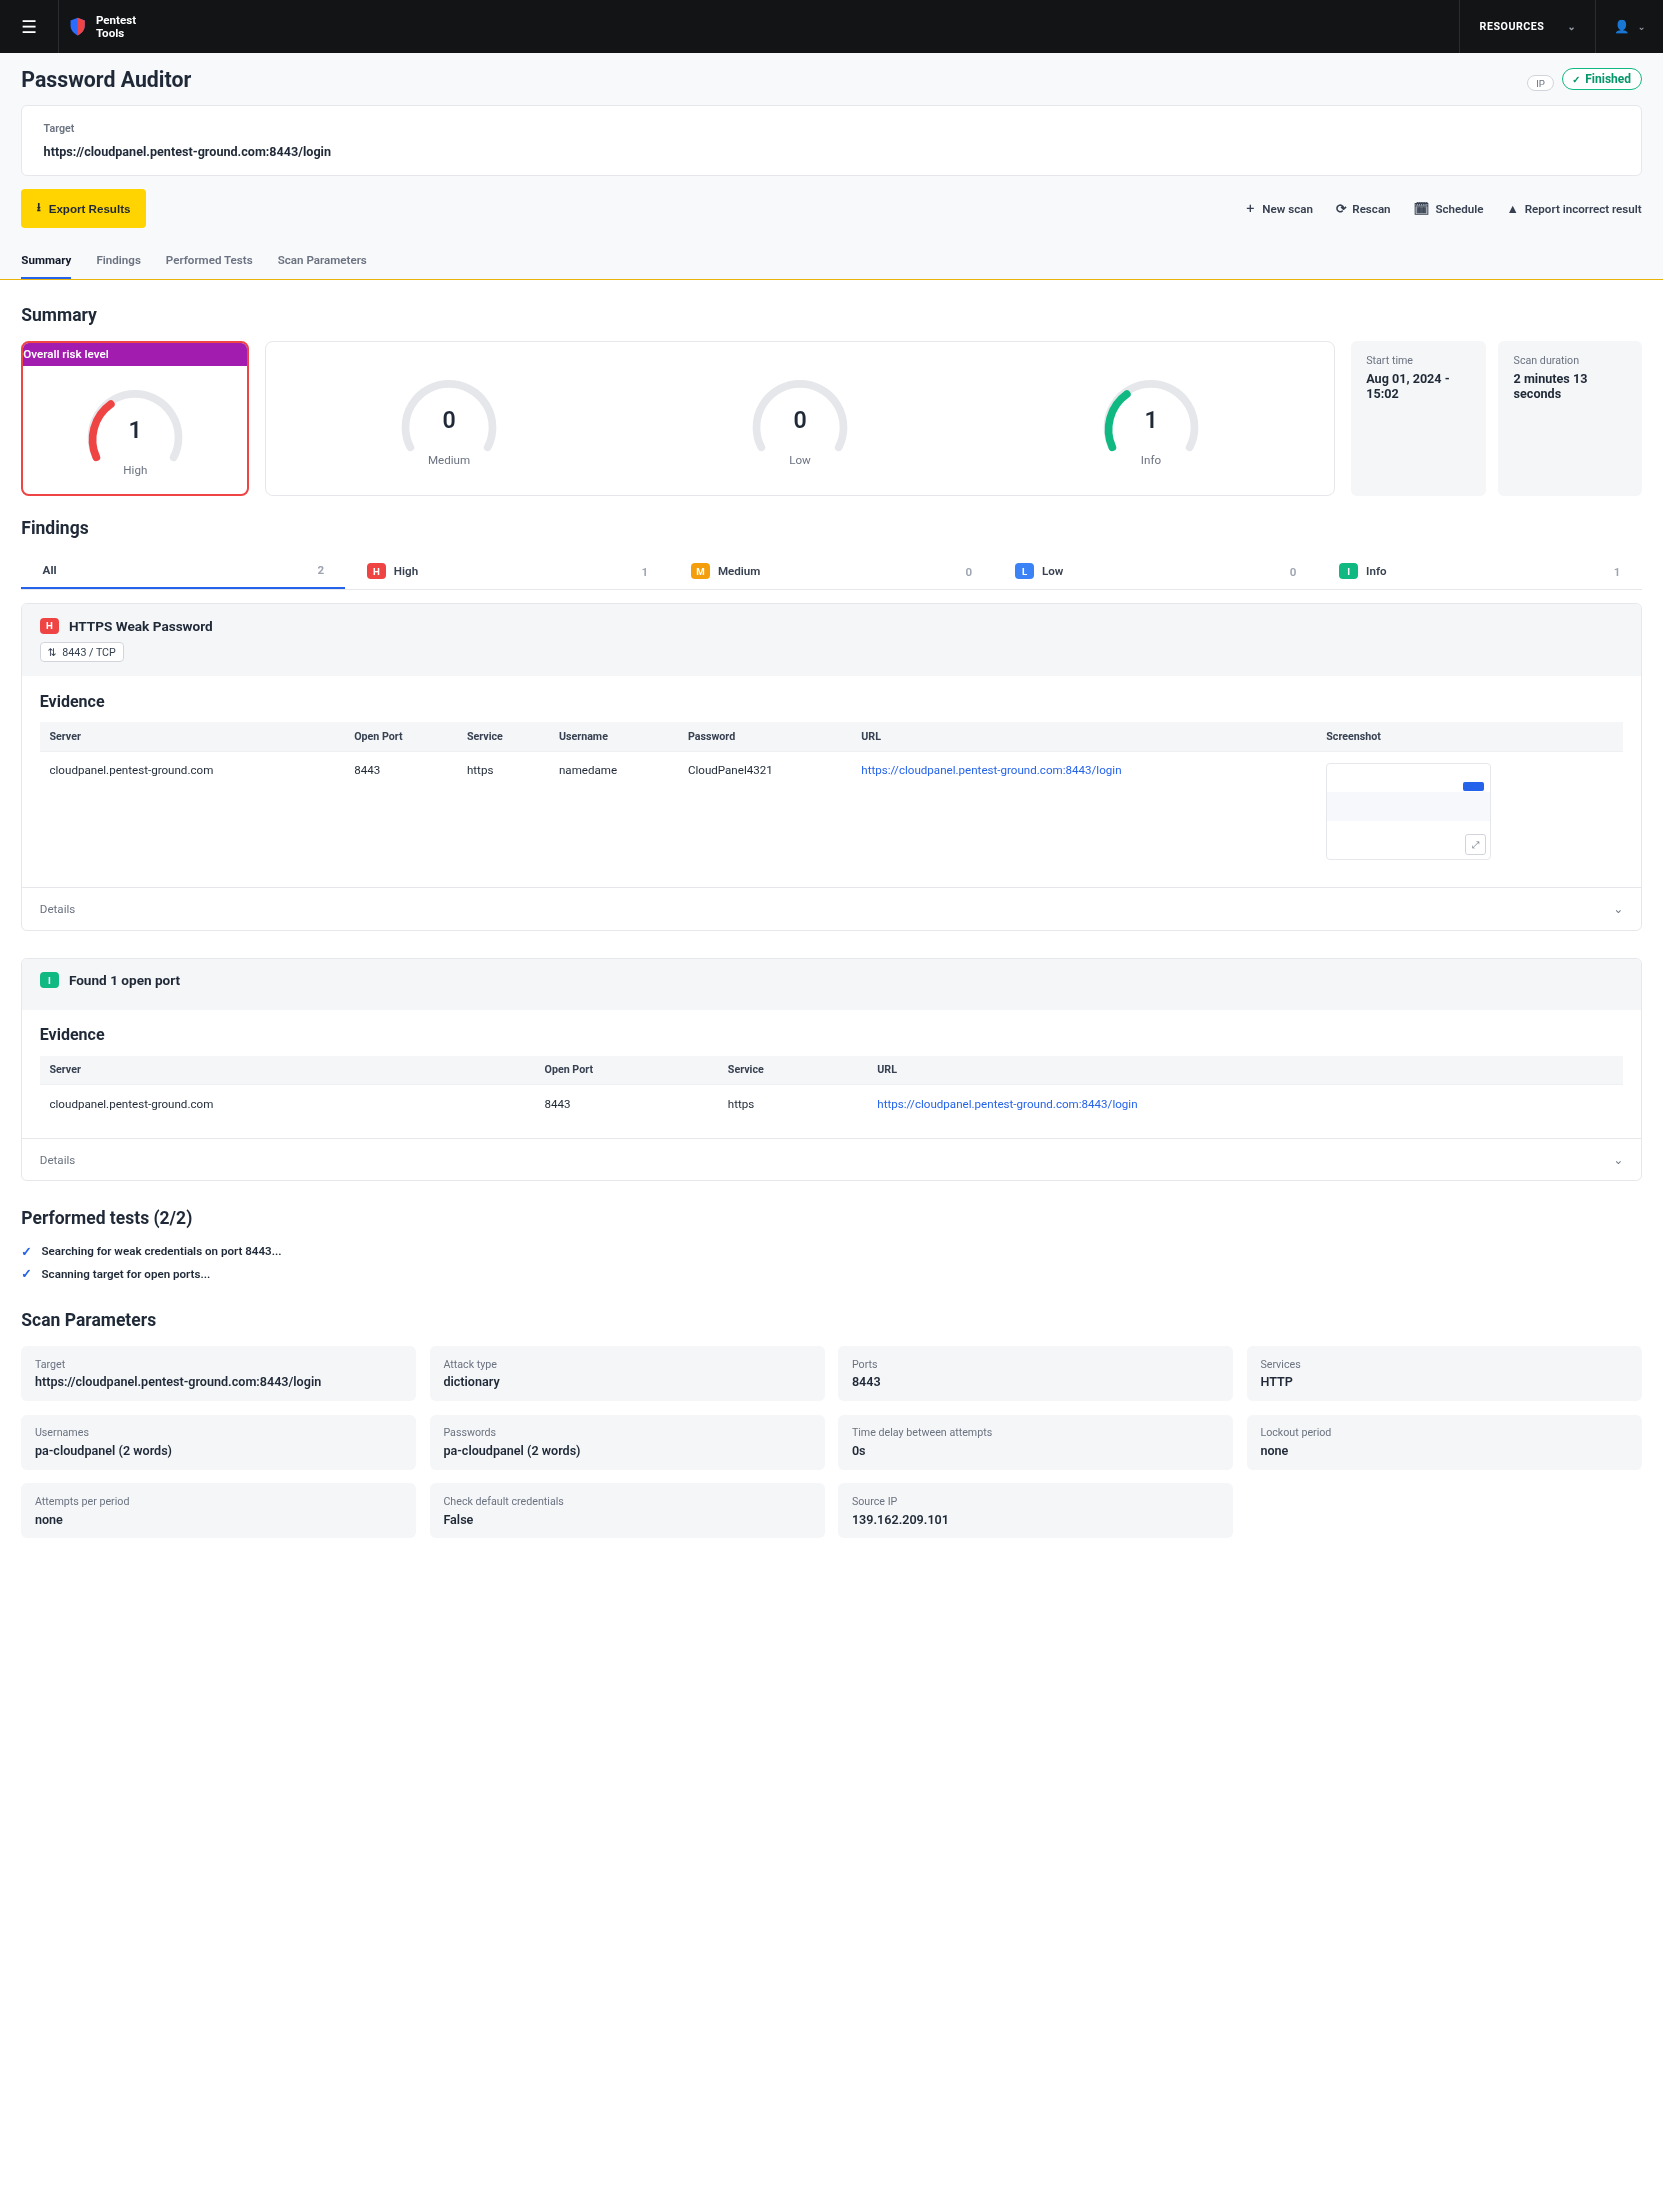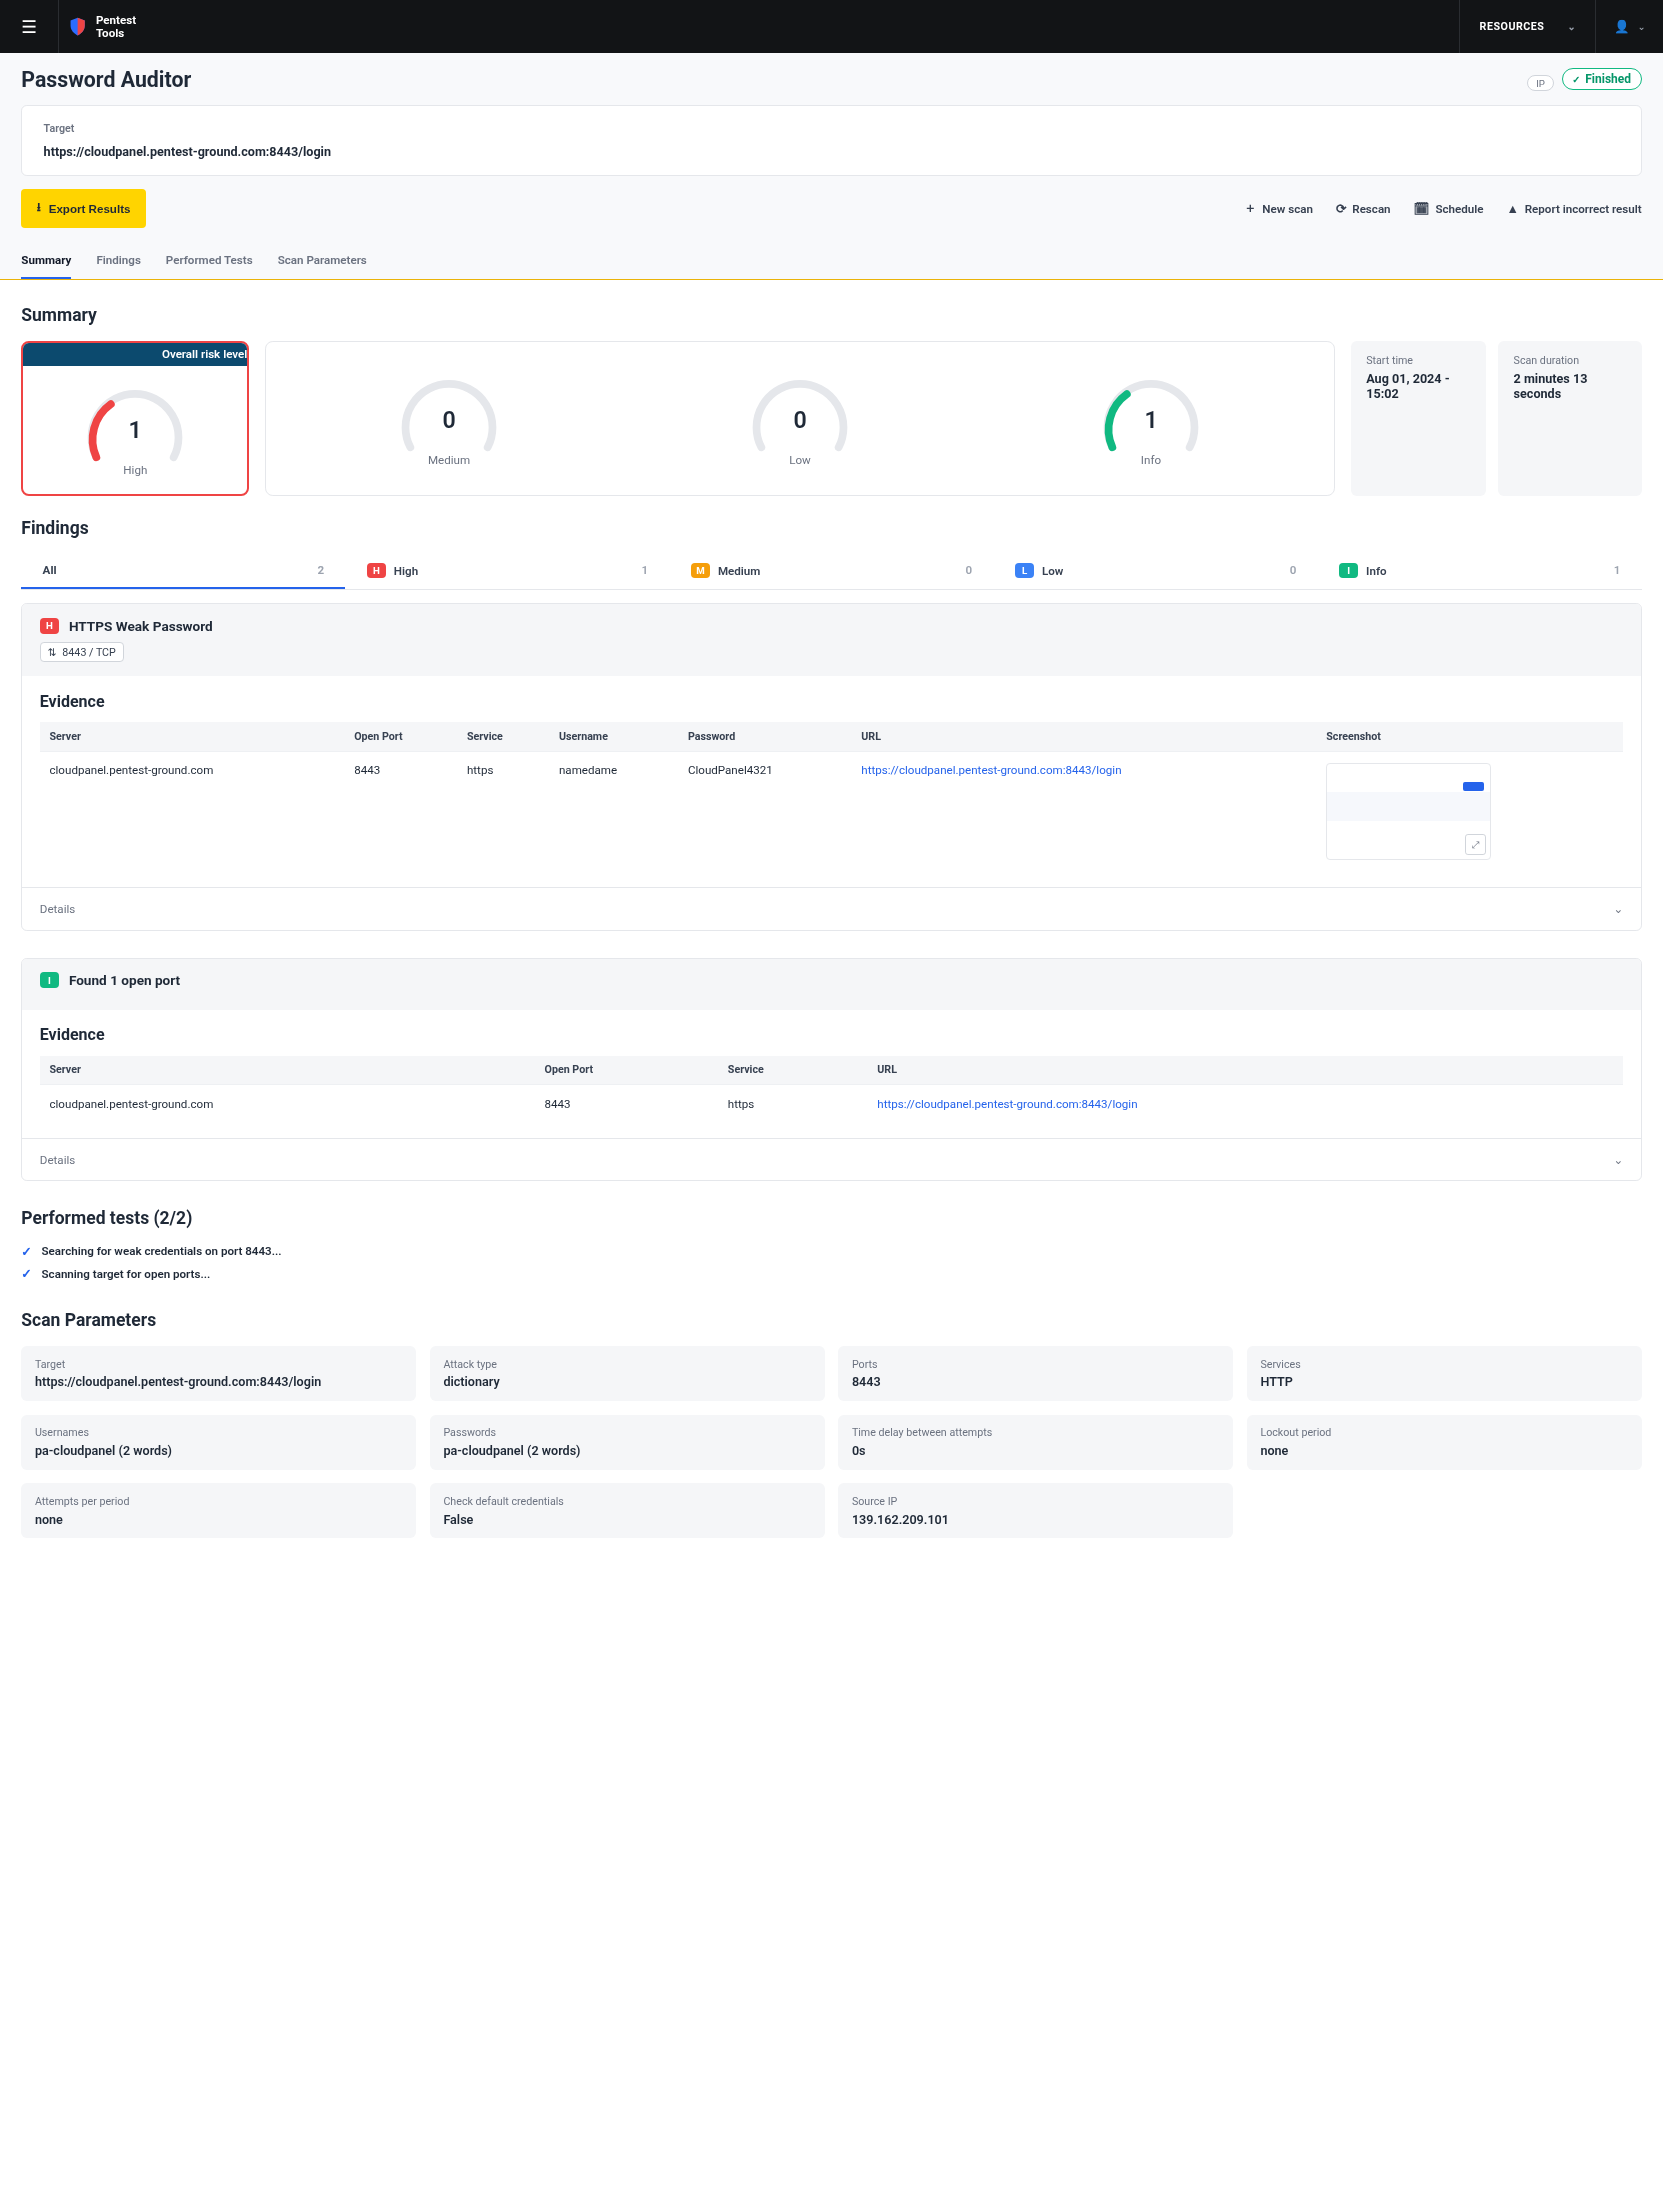--- a/index.html
+++ b/index.html
@@ -39,36 +39,36 @@
 .tabs { display: flex; gap: 25px; margin-top: 11.6px; }
 .tab { padding: 9.7px 0; font-size: 11.6px; font-weight: 600; color: #6b7280; cursor: pointer; border-bottom: 2.9px solid transparent; }
 .tab.active { color: #111827; border-bottom-color: #2563eb; font-weight: 700; }
 
 
 .content { padding: 17.5px 21.3px 58px 21.3px; }
 .section-title { font-size: 17.5px; font-weight: 700; margin: 7.8px 0 15.5px 0; }
 
 .summary-row { display: flex; gap: 15.5px; margin-bottom: 21.3px; }
 .risk-card { width: 228px; border: 2.9px solid #ef4444; border-radius: 7.8px; background: #fff; overflow: hidden; }
-.risk-banner { background: #0c4a6e; color: #fff; text-align: right; font-size: 11.6px; font-weight: 600; padding: 4.9px 0; }
+.risk-banner { background: #a21caf; color: #fff; text-align: left; font-size: 11.6px; font-weight: 600; padding: 4.9px 0; }
 .gauges-card { flex: 1; border: 1px solid #e5e7eb; border-radius: 7.8px; display: flex; align-items: center; justify-content: space-around; padding: 11.6px 7.8px; }
 .meta-col { width: 291px; display: flex; flex-direction: row; gap: 11.6px; }
 .meta-box { background: #f5f6f8; border-radius: 5.8px; padding: 13.6px 15.5px; }
 .meta-label { font-size: 10.7px; color: #6b7280; margin-bottom: 3.9px; }
 .meta-value { font-size: 12.6px; font-weight: 700; }
 
 .gauge { text-align: center; }
 .gauge svg { width: 116px; height: 87px; display: block; margin: 0 auto; }
 .gauge .num { font-size: 24px; font-weight: 600; fill: #1f2937; }
 .gauge .lbl { font-size: 11.6px; color: #6b7280; margin-top: -3.9px; }
 .risk-card .gauge { padding: 13.6px 0 17.5px 0; }
 
 
 .filter-tabs { display: flex; border-bottom: 1px solid #e5e7eb; margin-bottom: 13.6px; }
-.filter-tab { flex: 1; display: flex; align-items: flex-start; justify-content: space-between; padding: 9.7px 21.3px; font-size: 11.6px; font-weight: 600; color: #374151; cursor: pointer; }
+.filter-tab { flex: 1; display: flex; align-items: flex-end; justify-content: space-between; padding: 9.7px 21.3px; font-size: 11.6px; font-weight: 600; color: #374151; cursor: pointer; }
 .filter-tab.active { border-bottom: 2.9px solid #2563eb; font-weight: 700; }
 .filter-tab .left { display: flex; align-items: center; gap: 7.8px; }
 .sev { display: inline-flex; align-items: center; justify-content: center; width: 19.4px; height: 15.5px; border-radius: 3.9px; font-size: 9.7px; font-weight: 700; color: #fff; }
 .sev.h { background: #ef4444; } .sev.m { background: #f59e0b; } .sev.l { background: #3b82f6; } .sev.i { background: #10b981; }
 .filter-count { color: #9ca3af; }
 
 
 .finding-card { border: 1px solid #e5e7eb; border-radius: 5.8px; margin-bottom: 27px; overflow: hidden; }
 .finding-header { background: #f5f6f8; padding: 13.6px 17.5px; }
 .finding-title-row { display: flex; align-items: center; gap: 9.7px; margin-bottom: 7.8px; }

